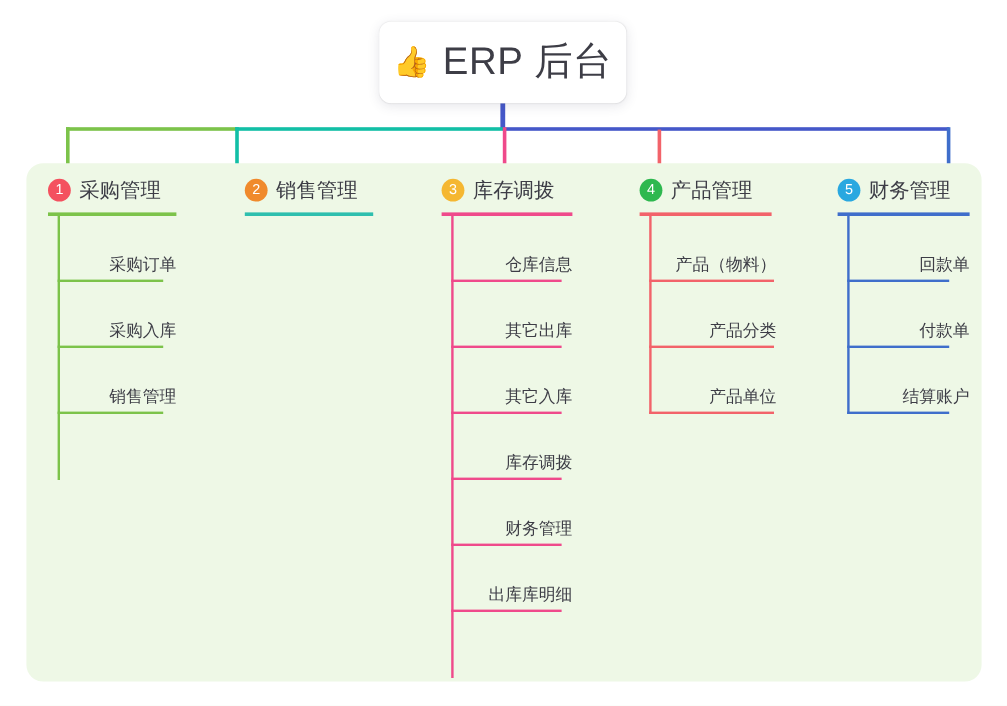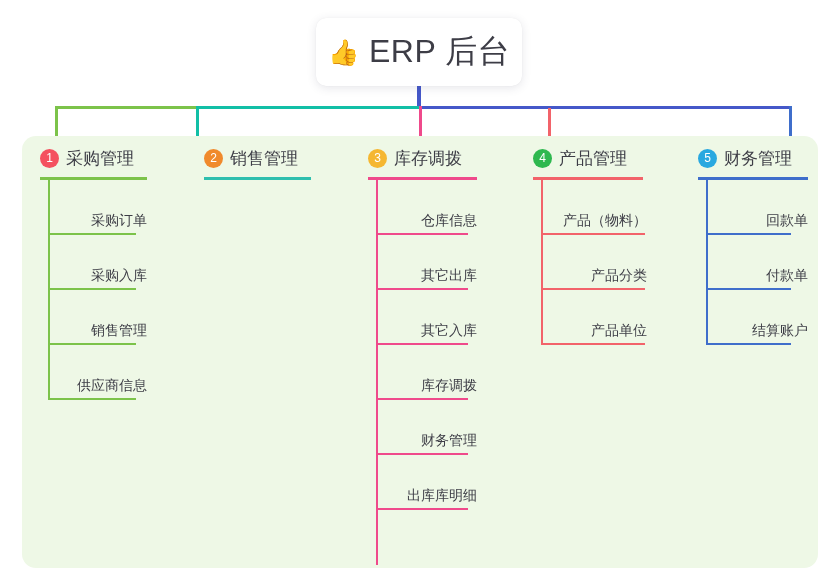--- a/index.html
+++ b/index.html
@@ -165,24 +165,20 @@
           <div class="item-rule" style="width: 88px; background: rgb(124, 195, 74);"></div>
         </div>
         <div class="item">
           <span class="item-label">采购入库</span>
           <div class="item-rule" style="width: 88px; background: rgb(124, 195, 74);"></div>
         </div>
         <div class="item">
           <span class="item-label">销售管理</span>
           <div class="item-rule" style="width: 88px; background: rgb(124, 195, 74);"></div>
         </div>
-        <div class="item">
-          <span class="item-label">供应商信息</span>
-          <div class="item-rule" style="width: 88px; background: rgb(124, 195, 74);"></div>
-        </div>
       </div>
     </div>
     <div class="column" style="left: 204px;">
       <div class="col-head">
         <span class="badge" style="background: rgb(240, 138, 44);">2</span>
         <span class="col-title">销售管理</span>
       </div>
       <div class="head-rule" style="width: 107px; background: rgb(46, 191, 174);"></div>
     </div>
     <div class="column" style="left: 368px;">

